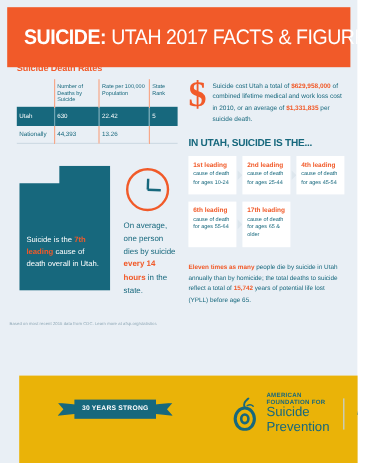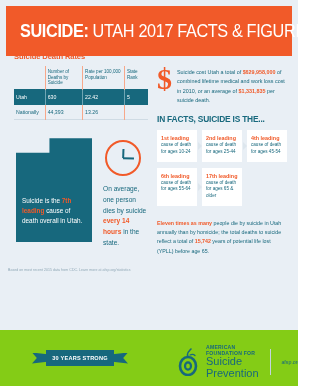--- a/index.html
+++ b/index.html
@@ -114,21 +114,21 @@
   .chev .rank{color:#f15a29;font-size:5.4px;font-weight:bold;display:block;line-height:1.3;}
   .chev .d1,.chev .d2{color:#17687d;font-size:4.6px;display:block;line-height:1.45;}
   .chev-row.second{margin-top:6px;}
 
   .bottom-note{
     margin:13px 4px 0 4px;color:#17687d;font-size:5.3px;line-height:1.78;
   }
   .bottom-note .hi{color:#f15a29;font-weight:bold;}
 
   
-  .footer{position:absolute;left:0;bottom:0;width:298px;height:56px;background:#84cc16;}
+  .footer{position:absolute;left:16px;bottom:0;width:298px;height:73px;background:#eab308;}
   .ribbon{position:absolute;left:32px;top:20px;width:96px;height:16px;}
   .ribbon .band{
     position:absolute;left:14px;top:0;width:68px;height:16px;background:#17687d;
     display:flex;align-items:center;justify-content:center;
   }
   .ribbon .band span{color:#fff;font-size:5.6px;font-weight:bold;letter-spacing:0.2px;}
   .ribbon .tail-l,.ribbon .tail-r{
     position:absolute;top:2.5px;width:22px;height:11px;background:#17687d;
   }
   .ribbon .tail-l{left:0;clip-path:polygon(0 0,100% 22%,100% 78%,0 100%,22% 50%);}
@@ -206,21 +206,21 @@
 
   <div class="col-right">
 
     <div class="cost">
       <div class="dollar">$</div>
       <div class="cost-text">
         <span>Suicide cost Utah a total of </span><span class="hi">$629,958,000</span><span> of combined lifetime medical and work loss cost in 2010, or an average of </span><span class="hi">$1,331,835</span><span> per suicide death.</span>
       </div>
     </div>
 
-    <div class="grid-title">IN FACTS, SUICIDE IS THE...</div>
+    <div class="grid-title">IN UTAH, SUICIDE IS THE...</div>
 
     <div class="chev-row">
       <div class="chev">
         <span class="rank">1st leading</span>
         <span class="d1">cause of death</span>
         <span class="d2">for ages 10-24</span>
       </div>
       <div class="chev">
         <span class="rank">2nd leading</span>
         <span class="d1">cause of death</span>

